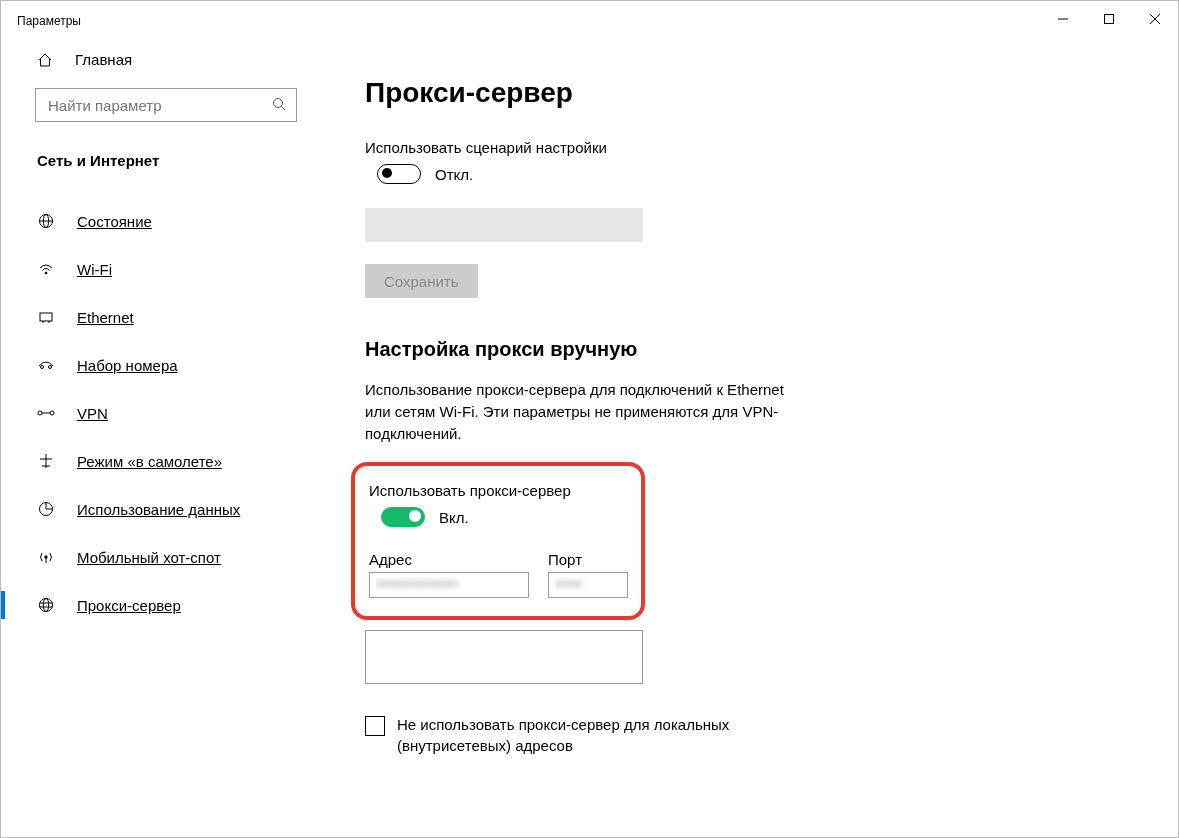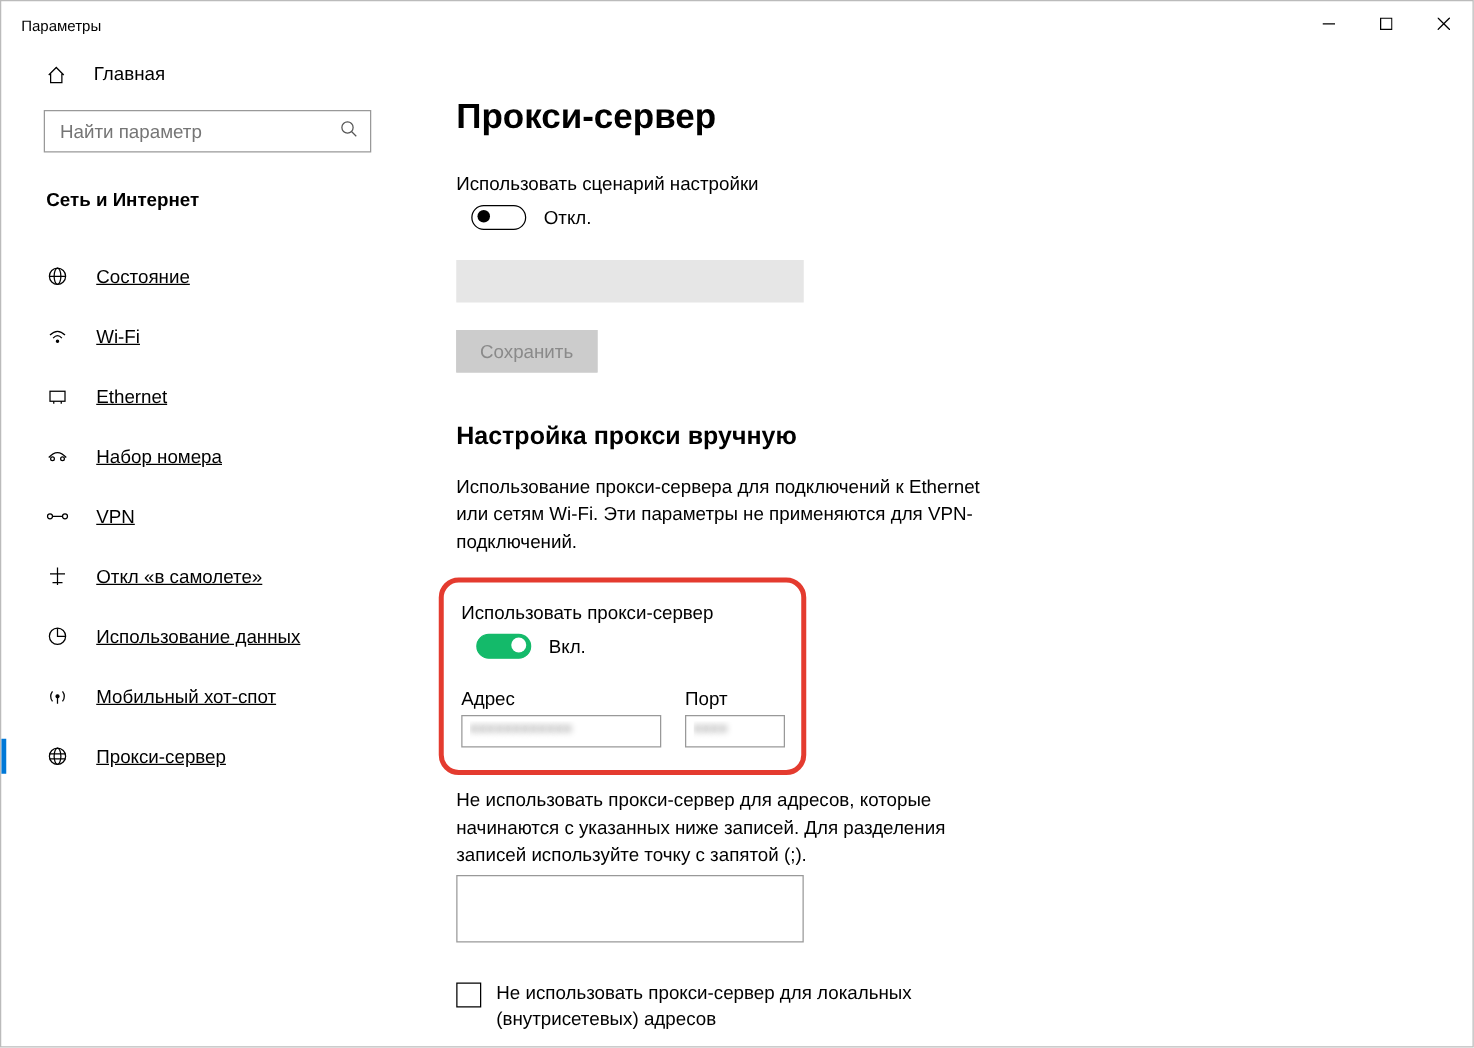--- a/index.html
+++ b/index.html
@@ -225,21 +225,21 @@
             </svg>
           </span>
         <span class="label">VPN</span>
       </div>
       <div class="nav-item">
         <span class="icon">
             <svg width="16" height="16" viewBox="0 0 16 16" fill="none" stroke="#000" stroke-width="1">
               <path d="M8 1 L8 15 M2 6 L14 6 M4 13 L12 13"></path>
             </svg>
           </span>
-        <span class="label">Откл «в самолете»</span>
+        <span class="label">Режим «в самолете»</span>
       </div>
       <div class="nav-item">
         <span class="icon">
             <svg width="16" height="16" viewBox="0 0 16 16" fill="none" stroke="#000" stroke-width="1">
               <circle cx="8" cy="8" r="6.5"></circle>
               <path d="M8 1.5 V8 H14.5"></path>
             </svg>
           </span>
         <span class="label">Использование данных</span>
       </div>
@@ -303,21 +303,20 @@
           <div class="small-label">Адрес</div>
           <input class="textbox blurred" value="************" style="">
         </div>
         <div class="port-col">
           <div class="small-label">Порт</div>
           <input class="textbox blurred" value="****" style="">
         </div>
       </div>
     </div>
 
-    <p class="desc" style="max-width:450px; margin-bottom:4px;">Не использовать прокси-сервер для адресов, которые начинаются с указанных ниже записей. Для разделения записей используйте точку с запятой (;).</p>
     <div class="exceptions-box"></div>
 
     <div class="checkbox-row">
       <div class="cb"></div>
       <div class="cb-label">Не использовать прокси-сервер для локальных (внутрисетевых) адресов</div>
     </div>
 
   </div>
 
 </div>

